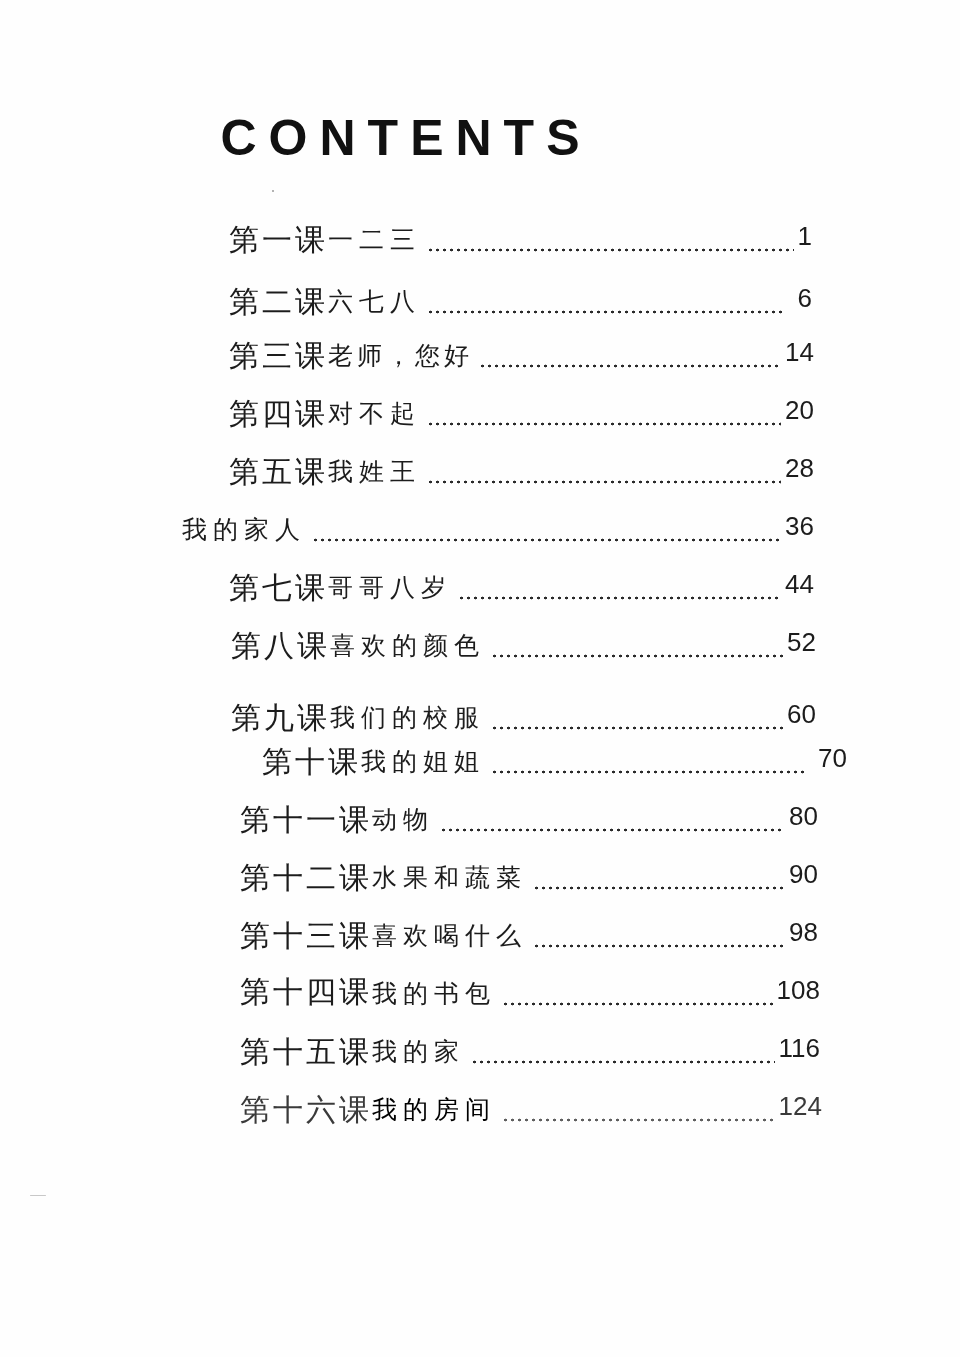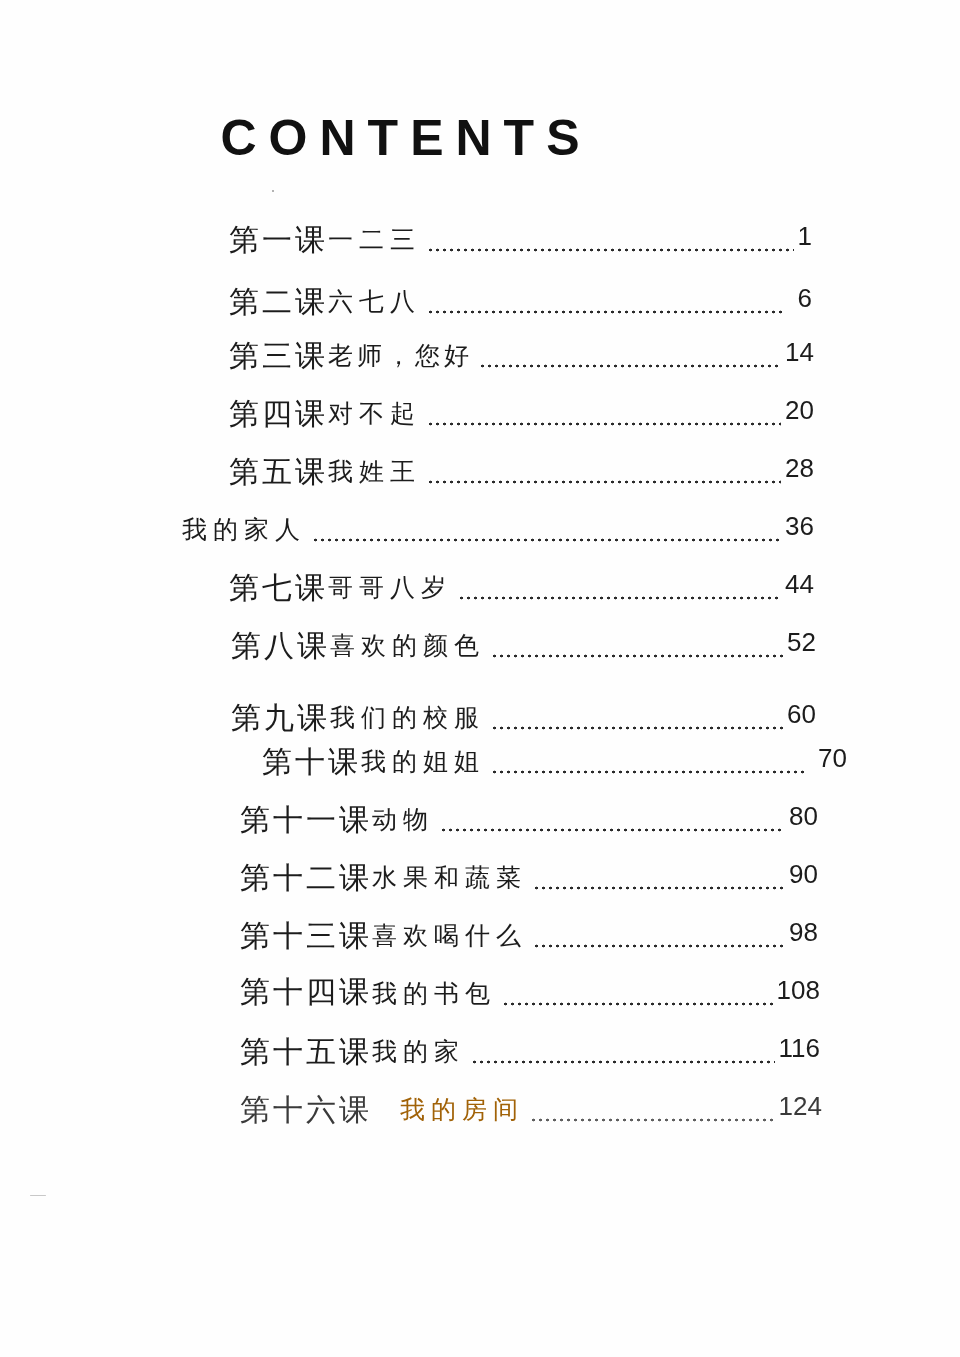--- a/index.html
+++ b/index.html
@@ -199,19 +199,19 @@
 
     <div class="toc-row" style="left:186px; top:1026px; width:634px;">
       <span class="lesson-num" style="width:186px;">第十五课</span>
       <span class="lesson-title">我的家</span>
       <span class="leader"></span>
       <span class="page-num">116</span>
     </div>
 
     <div class="toc-row" style="left:186px; top:1084px; width:636px;">
       <span class="lesson-num" style="width:186px; color:#3a3a3a;">第十六课</span>
-      <span class="lesson-title" style="color:#a16207;margin-left:28px;">我的房间</span>
+      <span class="lesson-title" style="color:#000000;">我的房间</span>
       <span class="leader" style="opacity:0.75;"></span>
       <span class="page-num" style="color:#3a3a3a;">124</span>
     </div>
 
   </div>
 </div>
 
 </body></html>

